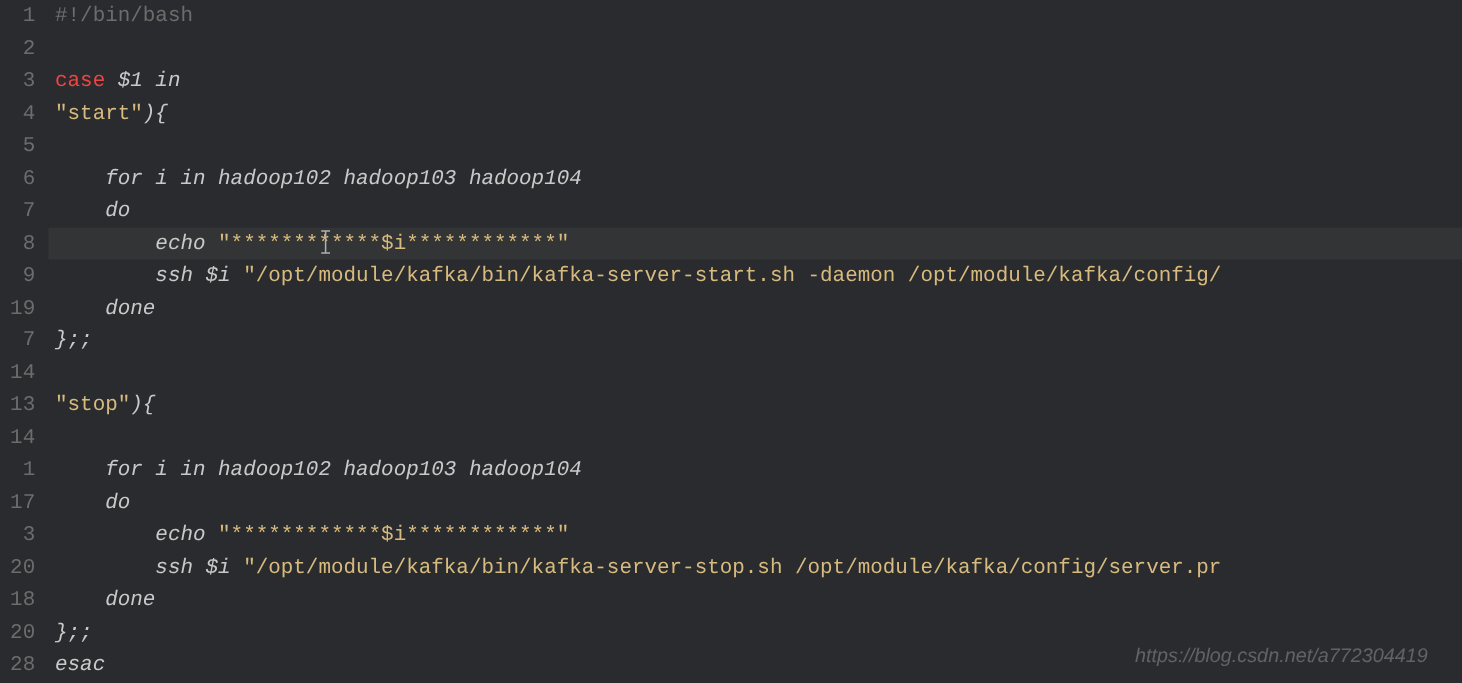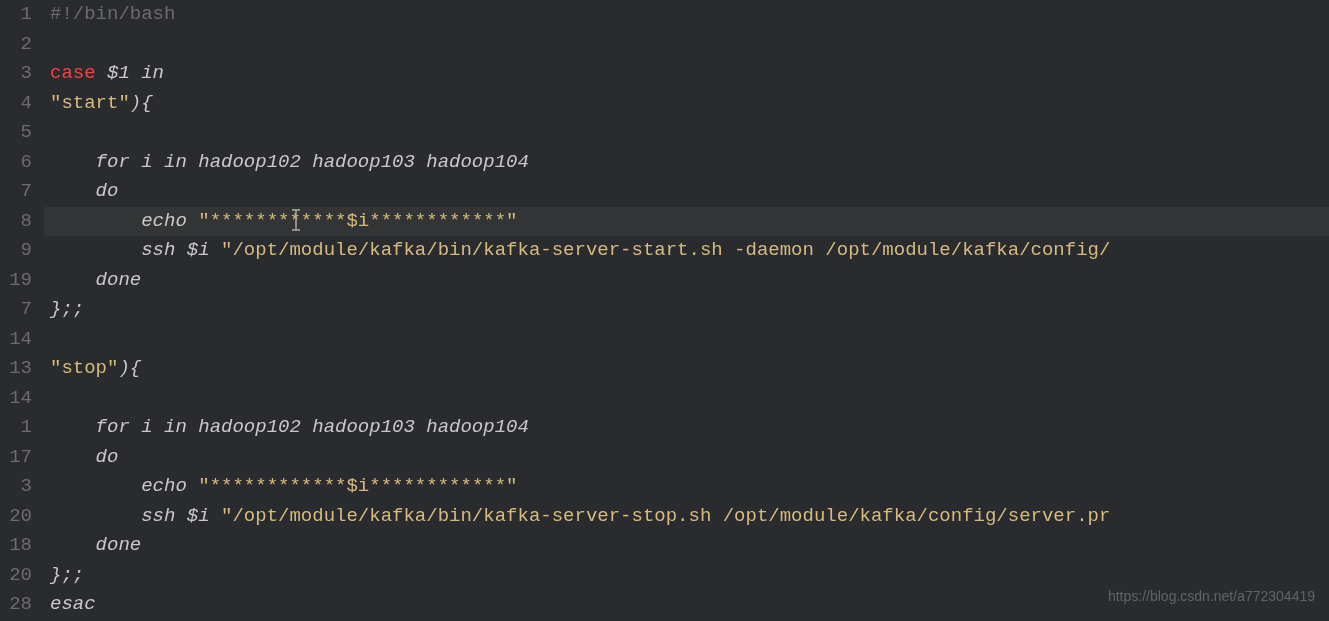--- a/index.html
+++ b/index.html
@@ -56,26 +56,27 @@
     .gutter, .code {
       position: relative;
       z-index: 1;
     }
     .comment { color: #6c6c6c; }
     .keyword { color: #ef4444; }
     .var { color: #c9c9c9; font-style: italic; }
     .string { color: #d7ba7d; }
     .watermark {
       position: absolute;
-      right: 14px;
+      right: 31px;
       bottom: 10px;
       color: rgba(200,200,200,0.35);
       font-family: Arial, sans-serif;
-      font-size: 14px;
+      font-size: 18px;
       z-index: 5;
+      font-style: italic;
     }
     .ibeam {
       position: absolute;
       left: 290px;
       top: 209px;
       width: 12px;
       height: 22px;
       z-index: 10;
       pointer-events: none;
     }

